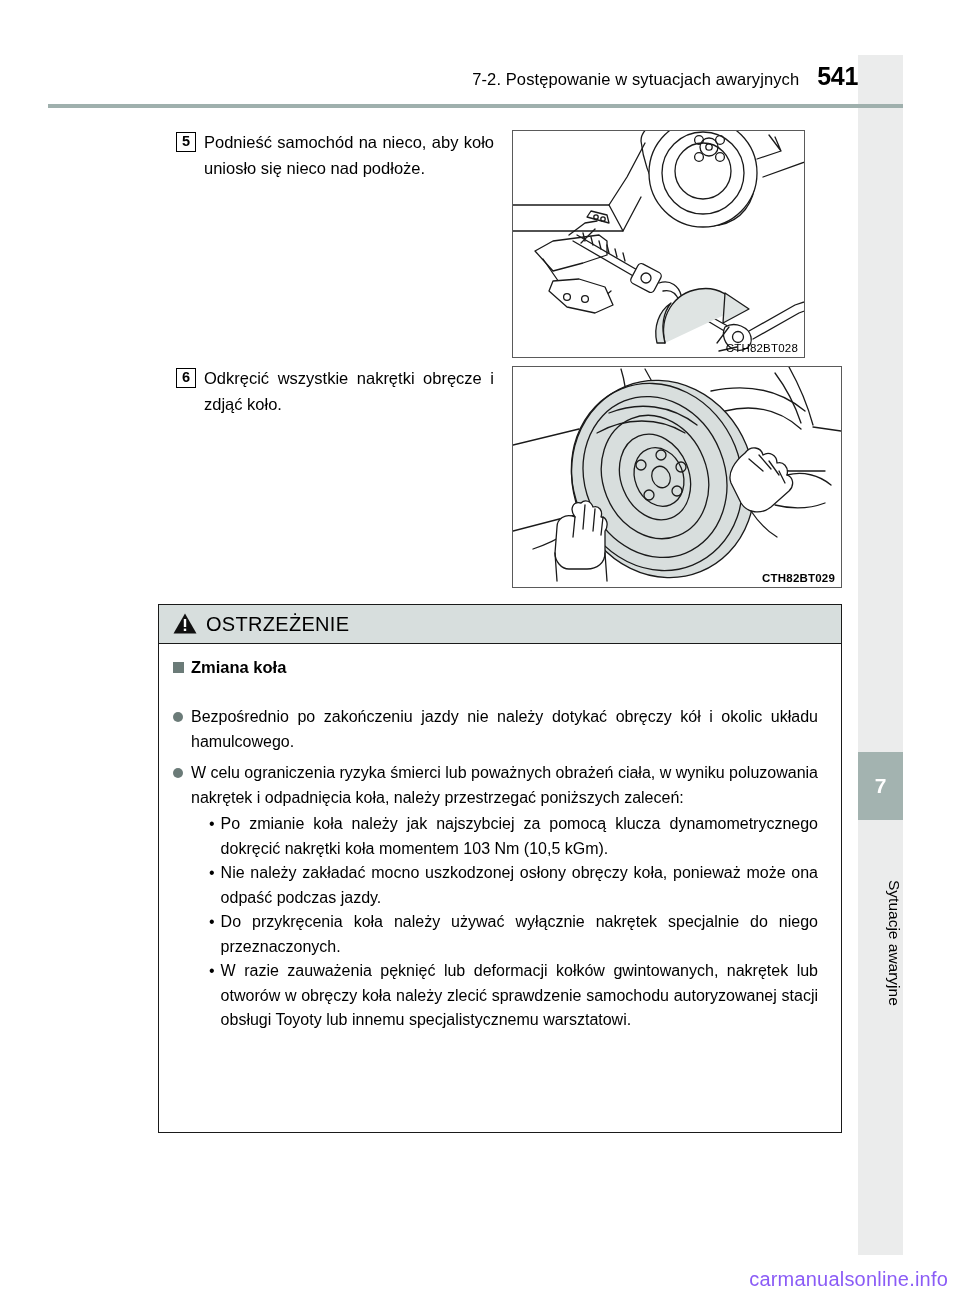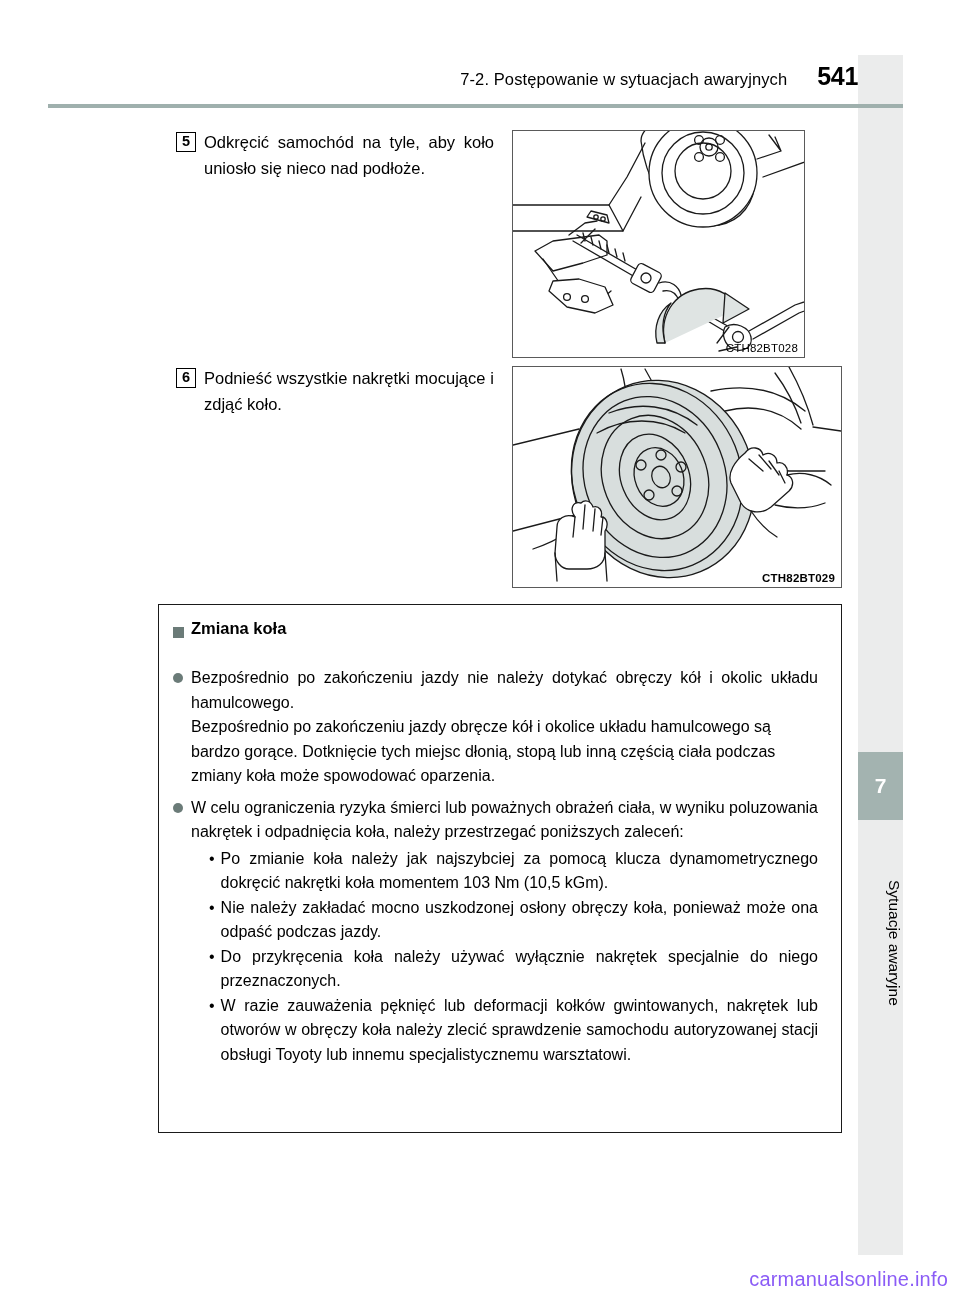--- a/index.html
+++ b/index.html
@@ -33,21 +33,21 @@
     top: 62px;
     width: 903px;
     height: 36px;
   }
   .header-inner {
     position: absolute;
     right: 45px;
     top: 0;
     display: flex;
     align-items: baseline;
-    gap: 30px;
+    gap: 18px;
   }
   .header-title {
     font-size: 16.5px;
     letter-spacing: 0.1px;
     white-space: nowrap;
   }
   .header-pageno {
     font-size: 25px;
     font-weight: bold;
     letter-spacing: -0.3px;
@@ -175,21 +175,21 @@
   .warn-head-title {
     font-size: 20px;
     letter-spacing: 0.3px;
   }
   .warn-body {
     padding: 14px 15px 0 14px;
   }
 
   .sec-title {
     display: flex;
-    align-items: flex-end;
+    align-items: center;
     font-size: 16.5px;
     font-weight: bold;
     margin-bottom: 10px;
   }
   .sq-bullet {
     width: 11px;
     height: 11px;
     background: #6b7b78;
     margin-right: 7px;
     flex: 0 0 auto;
@@ -261,21 +261,21 @@
   </div>
 </div>
 <div class="header-rule"></div>
 
 <div class="chapter-tab">7</div>
 <div class="chapter-vertical">Sytuacje awaryjne</div>
 
 <div class="step-block" style="left:176px; top:130px;">
   <div class="step-row">
     <div class="step-num">5</div>
-    <div class="step-text">Odkręcić samochód na tyle, aby koło uniosło się nieco nad podłoże.</div>
+    <div class="step-text">Podnieść samochód na nieco, aby koło uniosło się nieco nad podłoże.</div>
   </div>
 </div>
 
 <div class="figure" style="left:512px; top:130px; width:293px; height:228px;">
   <svg width="328" height="226" viewBox="0 0 328 226">
     <g fill="none" stroke="#1a1a1a" stroke-width="1.3" stroke-linejoin="round" stroke-linecap="round">
 
       <path d="M128 10 C128 -6 152 -14 176 -14 C214 -14 242 12 242 48 C242 72 228 90 206 94 C182 98 158 86 146 64 C136 46 130 28 128 10 Z" fill="#ffffff"></path>
       <ellipse cx="190" cy="42" rx="54" ry="54" fill="#ffffff"></ellipse>
       <ellipse cx="190" cy="42" rx="41" ry="41"></ellipse>
@@ -329,21 +329,21 @@
       <path d="M152 212 C148 196 150 182 158 172 C146 180 140 196 144 212 Z" fill="#dfe4e3"></path>
       <path d="M212 162 L236 178 L210 192 Z" fill="#dfe4e3" stroke="#1a1a1a" stroke-width="1.3"></path>
     </g>
   </svg>
   <div class="fig-caption">CTH82BT028</div>
 </div>
 
 <div class="step-block" style="left:176px; top:366px;">
   <div class="step-row">
     <div class="step-num">6</div>
-    <div class="step-text">Podnieść wszystkie nakrętki mocujące i zdjąć koło.</div>
+    <div class="step-text">Odkręcić wszystkie nakrętki obręcze i zdjąć koło.</div>
   </div>
 </div>
 
 <div class="figure" style="left:512px; top:366px; width:330px; height:222px;font-weight:bold;">
   <svg width="328" height="220" viewBox="0 0 328 220">
     <g fill="none" stroke="#1a1a1a" stroke-width="1.3" stroke-linejoin="round" stroke-linecap="round">
 
       <path d="M108 2 C120 40 112 90 90 128 C74 156 50 172 20 182"></path>
       <path d="M132 2 C150 30 154 70 140 104"></path>
       <path d="M0 78 L66 62"></path>
@@ -380,33 +380,40 @@
       <path d="M236 92 L250 104 M246 88 L258 102 M256 94 L266 108 M266 104 L272 116"></path>
       <path d="M274 108 C290 104 306 108 318 118"></path>
       <path d="M262 138 C278 142 296 142 312 136"></path>
       <path d="M238 144 C246 156 254 164 264 170"></path>
     </g>
   </svg>
   <div class="fig-caption">CTH82BT029</div>
 </div>
 
 <div class="warn-box">
+  <div class="warn-head">
+    <svg class="warn-tri" width="24" height="21" viewBox="0 0 24 21">
+      <polygon points="12,0.5 23.5,20.5 0.5,20.5" fill="#111111"></polygon>
+      <rect x="10.8" y="6" width="2.4" height="8" fill="#ffffff"></rect>
+      <rect x="10.8" y="15.6" width="2.4" height="2.4" fill="#ffffff"></rect>
+    </svg>
+    <span class="warn-head-title">OSTRZEŻENIE</span>
+  </div>
 
   <div class="warn-body">
 
     <div class="sec-title">
       <span class="sq-bullet"></span>
       <span>Zmiana koła</span>
     </div>
 
     <div class="b1">
       <span class="dot-bullet"></span>
       <div class="b1-text">
         <p>Bezpośrednio po zakończeniu jazdy nie należy dotykać obręczy kół i okolic układu hamulcowego.</p>
-        <p class="last">Bezpośrednio po zakończeniu jazdy obręcze kół i okolice układu hamulcowego są bardzo gorące. Dotknięcie tych miejsc dłonią, stopą lub inną częścią ciała podczas zmiany koła może spowodować oparzenia.</p>
       </div>
     </div>
 
     <div class="b1" style="margin-top:7px;">
       <span class="dot-bullet"></span>
       <div class="b1-text">
         <p>W celu ograniczenia ryzyka śmierci lub poważnych obrażeń ciała, w wyniku poluzowania nakrętek i odpadnięcia koła, należy przestrzegać poniższych zaleceń:</p>
 
         <div class="sub-list">
           <div class="b2">

